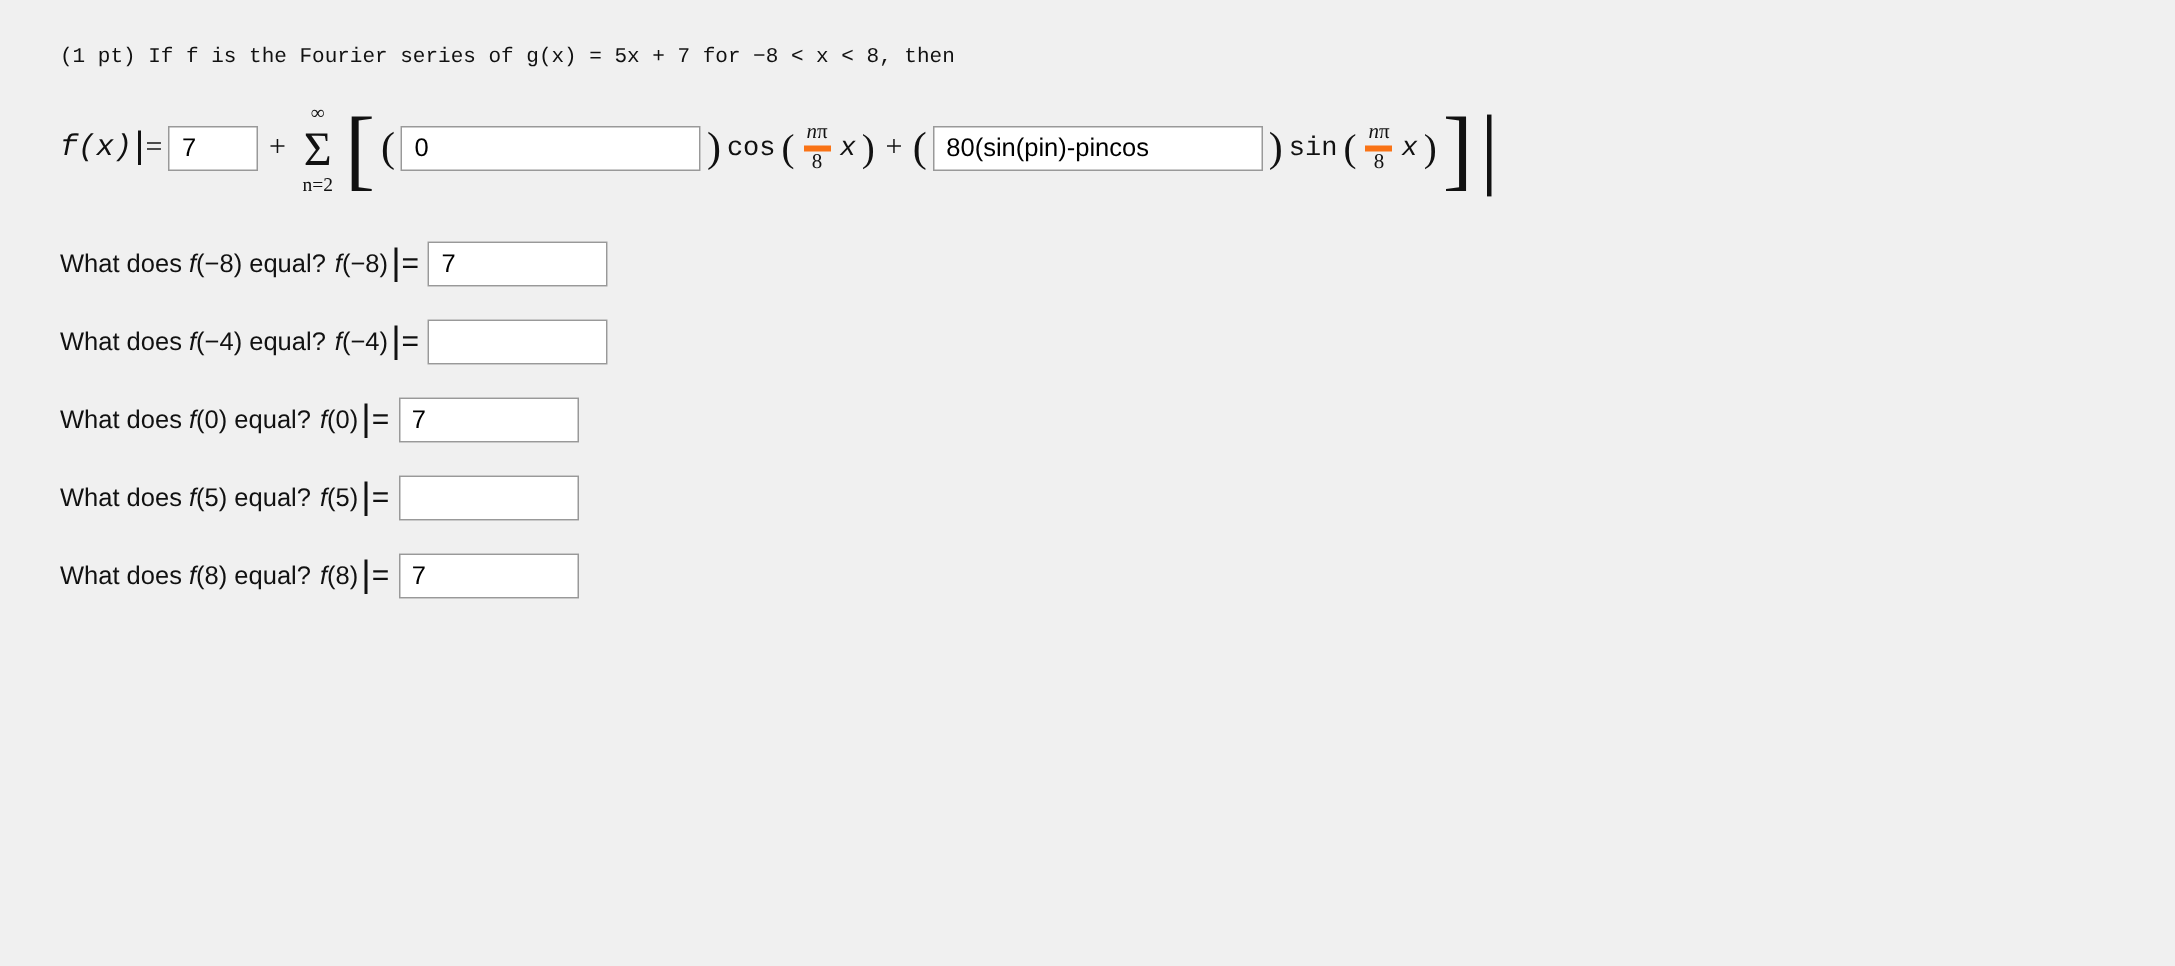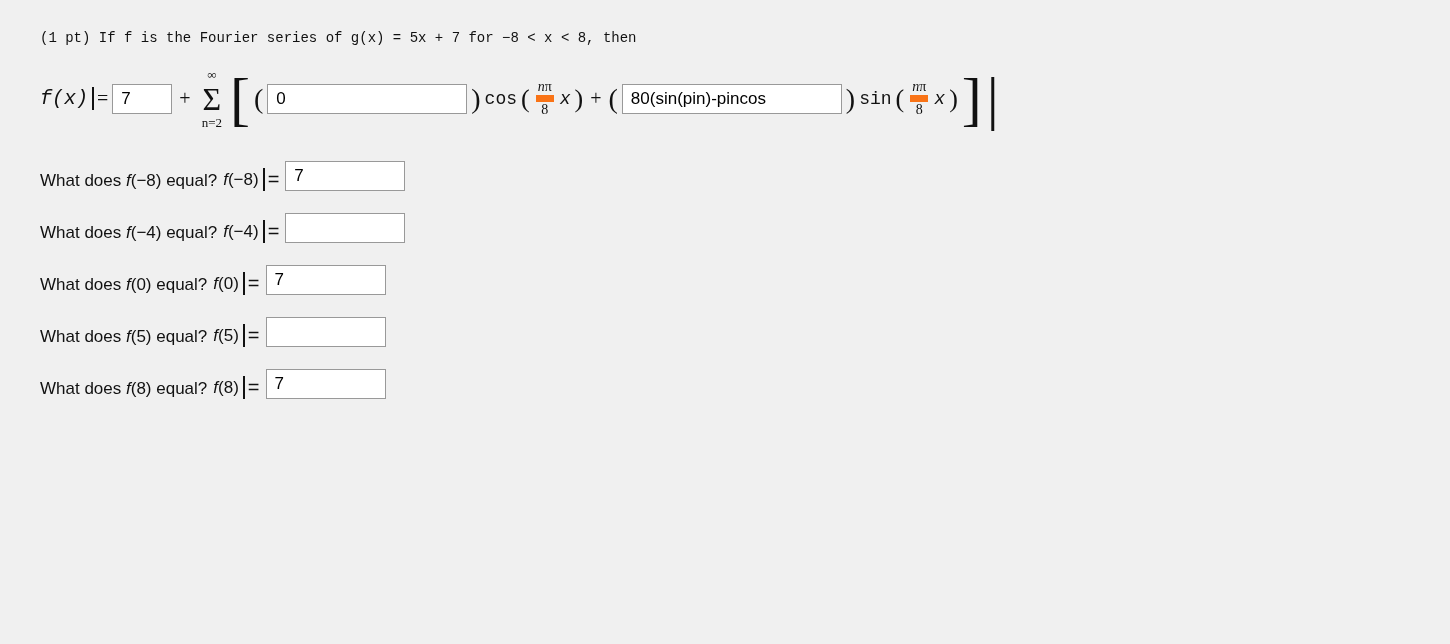--- a/index.html
+++ b/index.html
@@ -97,39 +97,39 @@
     .fraction {
       display: inline-flex;
       flex-direction: column;
       align-items: center;
       vertical-align: middle;
       margin: 0 2px;
       font-size: 14px;
     }
 
     .fraction .num {
-      border-bottom: 7px solid #f97316;
+      border-bottom: 4px solid #f97316;
       padding: 0 2px;
       text-align: center;
       white-space: nowrap;
     }
 
     .fraction .den {
       padding: 0 2px;
       text-align: center;
     }
 
     .math-text {
       font-style: italic;
       font-family: Liberation Mono, monospace;
     }
 
     .question-line {
       display: flex;
-      align-items: flex-end;
+      align-items: center;
       gap: 6px;
       margin-bottom: 22px;
       font-family: Arial, sans-serif;
       font-size: 17px;
     }
 
     .q-label {
       white-space: nowrap;
     }
 

